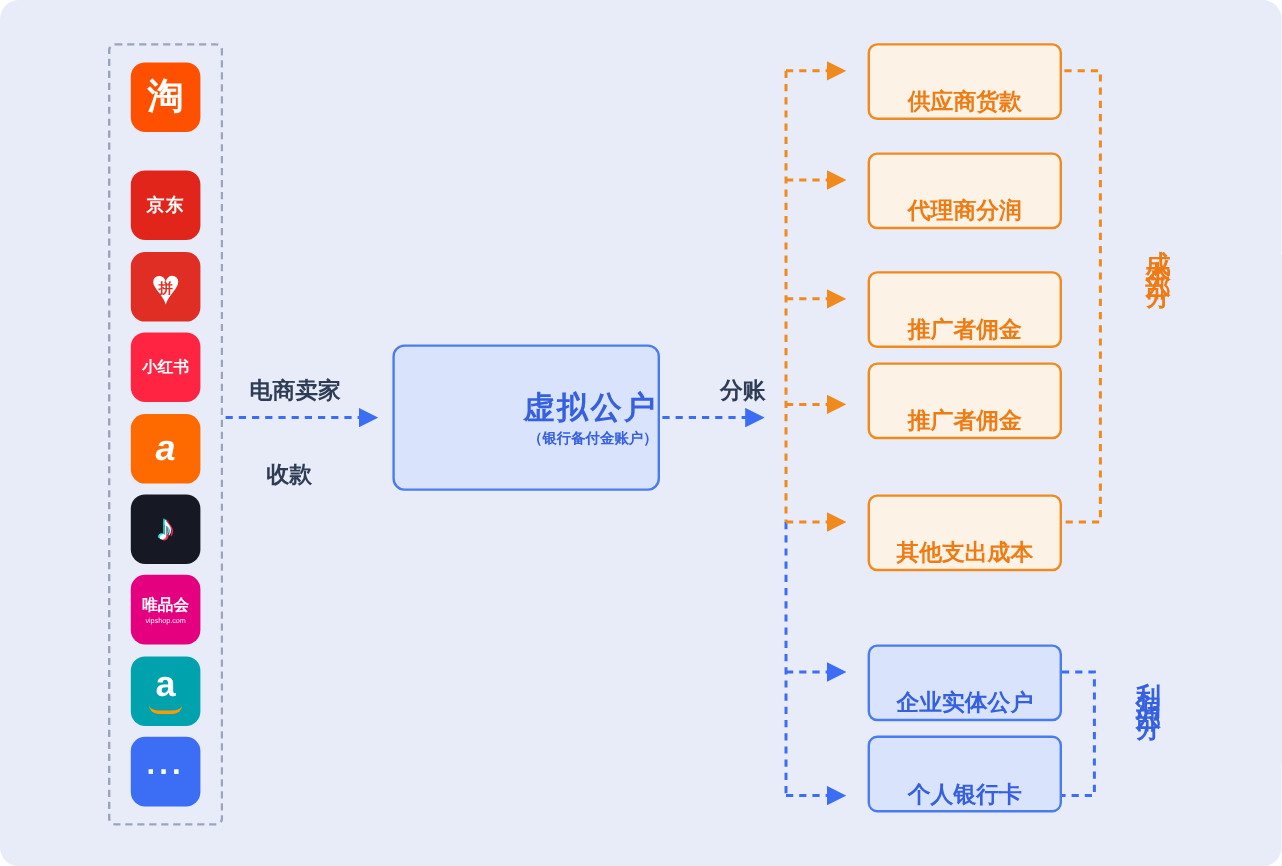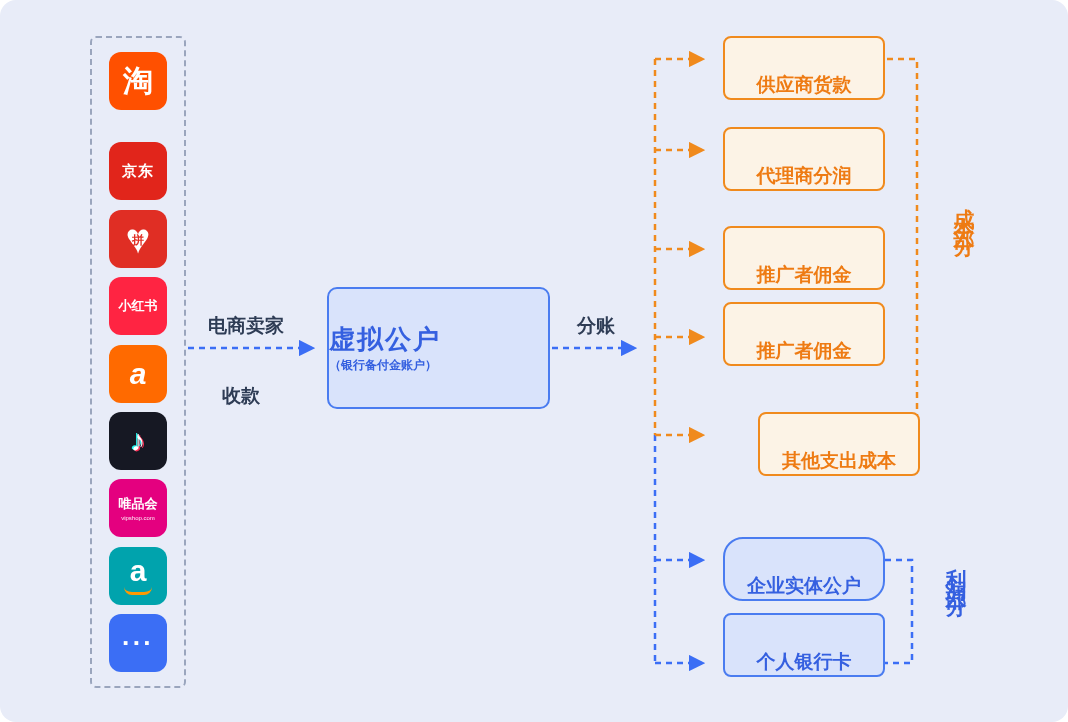--- a/index.html
+++ b/index.html
@@ -28,21 +28,21 @@
   .icon .heart{font-size:42px;line-height:1;color:#fff;}
   .icon .heart-char{position:absolute;top:22px;left:50%;transform:translateX(-50%);font-size:12px;color:#e02e24;}
   .icon .note{font-size:30px;line-height:1;text-shadow:-1.5px -1px 0 #25f4ee,1.5px 1px 0 #fe2c55;}
   .icon .a-letter{font-size:30px;line-height:.9;font-style:italic;}
   .icon .smile{width:28px;height:8px;border-bottom:3px solid #ff9900;border-radius:0 0 14px 14px;margin-top:1px;}
   .icon .dots{font-size:26px;letter-spacing:2px;line-height:1;}
 
   .flow-label{position:absolute;font-size:19px;font-weight:bold;color:var(--label-dark);transform:translateX(-50%);white-space:nowrap;}
 
   .center-box{position:absolute;left:327px;top:287px;width:223px;height:122px;background:var(--blue-fill);
-    border:2px solid var(--blue-border);border-radius:10px;display:flex;flex-direction:column;align-items:flex-start;justify-content:center;}
+    border:2px solid var(--blue-border);border-radius:10px;display:flex;flex-direction:column;align-items:flex-end;justify-content:center;}
   .center-title{font-size:26px;font-weight:bold;color:var(--blue-text);letter-spacing:2px;}
   .center-sub{font-size:12px;font-weight:600;color:var(--blue-text);}
 
   .node{position:absolute;left:723px;width:162px;height:64px;border-radius:8px;display:flex;align-items:flex-end;justify-content:center;
     font-size:19px;font-weight:bold;white-space:nowrap;}
   .node.orange{background:var(--orange-fill);border:2px solid var(--orange);color:var(--orange-text);}
   .node.blue{background:var(--blue-fill);border:2px solid var(--blue-border);color:var(--blue-text);}
 
   .group-label{position:absolute;writing-mode:vertical-rl;font-weight:bold;font-size:21px;letter-spacing:9px;white-space:nowrap;}
   .group-label.cost{color:var(--orange-text);left:950px;top:192px;}
@@ -111,39 +111,39 @@
   </div>
 
   <div class="flow-label" style="left:246px;top:313px;">电商卖家</div>
   <div class="flow-label" style="left:241px;top:383px;">收款</div>
 
   <div class="center-box">
     <div class="center-title">虚拟公户</div>
     <div class="center-sub">（银行备付金账户）</div>
   </div>
 
-  <div class="flow-label" style="left:596px;top:313px;">分账</div>
+  <div class="flow-label" style="left:619px;top:313px;">分账</div>
 
   <div class="node orange" style="top:36px;">
     <span>供应商货款</span>
   </div>
   <div class="node orange" style="top:127px;">
     <span>代理商分润</span>
   </div>
   <div class="node orange" style="top:226px;">
     <span>推广者佣金</span>
   </div>
   <div class="node orange" style="top:302px;">
     <span>推广者佣金</span>
   </div>
-  <div class="node orange" style="top:412px;margin-left:35px;">
+  <div class="node orange" style="top:412px;">
     <span>其他支出成本</span>
   </div>
 
-  <div class="node blue" style="top:537px;border-radius:20px;">
+  <div class="node blue" style="top:537px;">
     <span>企业实体公户</span>
   </div>
   <div class="node blue" style="top:613px;">
     <span>个人银行卡</span>
   </div>
 
   <div class="group-label cost">成本部分</div>
   <div class="group-label profit">利润部分</div>
 
 </div>

